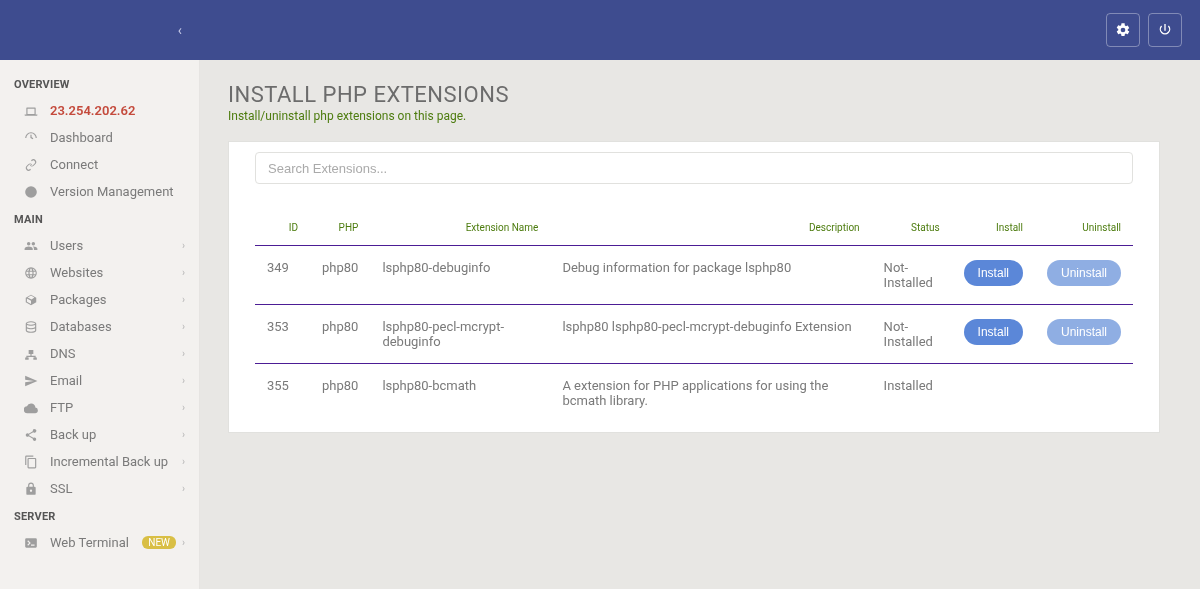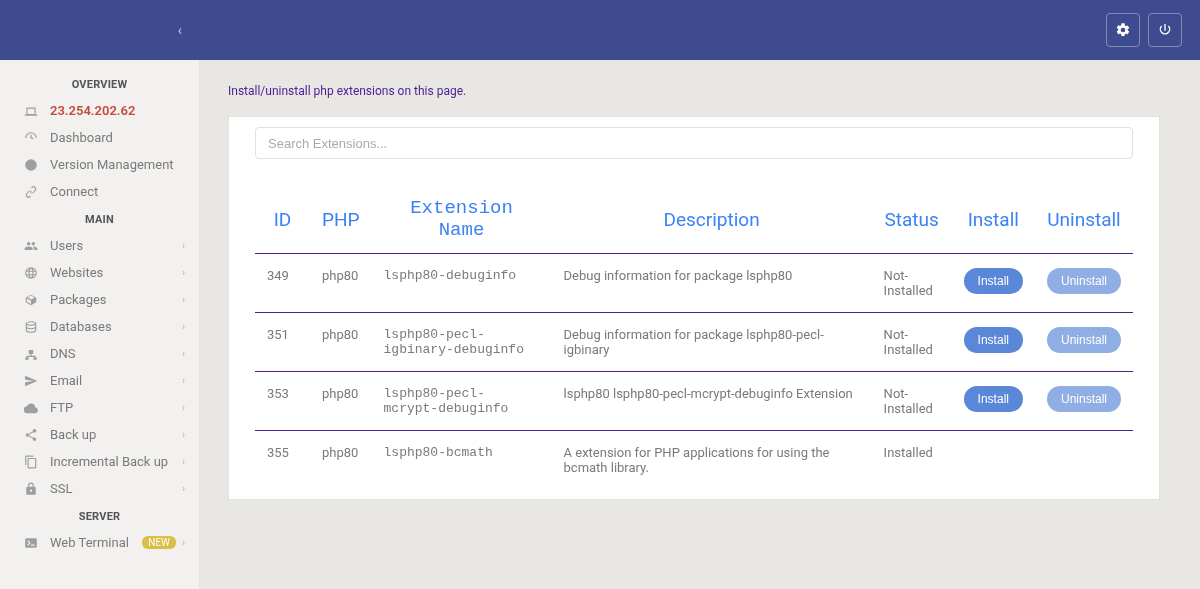--- a/index.html
+++ b/index.html
@@ -5,49 +5,49 @@
   * { box-sizing: border-box; margin: 0; padding: 0; }
   body { font-family: -apple-system, BlinkMacSystemFont, "Segoe UI", Roboto, sans-serif; background: #e8e7e4; color: #6f6f6f; font-size: 13px; }
   .topbar { height: 60px; background: #3e4c8f; display: flex; align-items: center; justify-content: flex-end; padding: 0 18px; gap: 8px; }
   .topbar-actions { display:flex; gap:8px; }
   .topbar-btn { width: 34px; height: 34px; border: 1px solid rgba(255,255,255,.35); border-radius: 4px; display:flex; align-items:center; justify-content:center; cursor:pointer; }
   .topbar-btn svg { width:16px; height:16px; fill:#fff; }
   .sidebar-collapse { position:absolute; left:0; top:0; width:200px; height:60px; display:flex; align-items:center; justify-content:flex-end; padding-right:18px; }
   .chevron-left { color:#c5c9e6; font-size:14px; cursor:pointer; }
   .layout { display:flex; }
   .sidebar { width:200px; background:#f3f1ef; border-right:1px solid rgba(0,0,0,.05); min-height:540px; padding-top:10px; }
-  .section-title { font-size:11px; font-weight:700; color:#555; letter-spacing:.2px; padding:8px 14px 6px;text-align:center; }
+  .section-title { font-size:11px; font-weight:700; color:#555; letter-spacing:.2px; padding:8px 14px 6px; }
   .nav { list-style:none; }
   .nav li { display:flex; align-items:center; padding:6px 14px 6px 22px; cursor:pointer; color:#7a7a7a; position:relative;justify-content:flex-end; }
   .nav .icon { width:18px; display:flex; justify-content:center; color:#9e9e9e; margin-right:10px; }
   .nav .icon svg { width:14px; height:14px; fill:#9e9e9e; }
   .nav .label { flex:1; font-size:13px; }
   .nav .chev { color:#b5b5b5; font-size:10px;}
   .nav .ip .label { color:#c44a3c; font-weight:600; }
   .nav .badge { background:#d9bf45; color:#fff; font-size:10px; padding:1px 6px; border-radius:6px; margin-right:6px;}
   .main { flex:1; padding: 22px 40px 40px 28px; min-width:0; }
   .page-title { font-size:22px; font-weight:400; letter-spacing:.5px; color:#6c6c6c; }
-  .page-sub { font-size:12px; color:#4c1d95; margin-top:2px; margin-bottom:18px;}
+  .page-sub { font-size:12px; color:#4d7c0f; margin-top:2px; margin-bottom:18px;}
   .card { background:#fff; border:1px solid #e1e1de; margin-bottom:14px; }
   .select-php-header { font-size:12px; letter-spacing:.6px; color:#8a8a8a; padding:16px 26px 10px; font-weight:400;}
   .php-box { border:1.5px solid #d34545; padding:18px 18px 18px 30px; display:flex; align-items:center; gap:24px; margin: 0 26px 26px; }
   .php-box label { font-weight:700; color:#555; font-size:12px; }
   .php-select { flex:1; max-width:420px; height:28px; border:1px solid #6a8cc7; background:#eef3fb; padding:0 8px; color:#555; font-size:12px; border-radius:2px;}
   .search-card { padding: 10px 26px 26px; }
   .search-input { width:100%; height:32px; border:1px solid #e1e1de; padding:0 12px; font-size:13px; color:#888; border-radius:4px;}
   .search-input::placeholder { color:#aaa; }
   table { width:100%; border-collapse:collapse; }
-  thead th { text-align:center; font-weight:400; color:#3b82f6; font-size:19px; padding:12px 12px; }
+  thead th { text-align:right; font-weight:400; color:#4d7c0f; font-size:10px; padding:12px 12px; }
   tbody td { padding:14px 12px; color:#7a7a7a; font-size:13px; vertical-align:top; border-top:1px solid #4c1d95; }
   .btn { display:inline-block; padding:6px 14px; border-radius:16px; font-size:12px; color:#fff; cursor:pointer; text-align:center; border:none;}
   .btn-install { background:#5b87d8; }
   .btn-uninstall { background:#8faee3; }
   .col-id { width:55px; }
   .col-php { width:60px; }
-  .col-name { width:180px;font-family:Liberation Mono, monospace; }
+  .col-name { width:180px; }
   .col-status { width:80px; }
   .col-install { width:70px; }
   .col-uninst { width:80px; }
 </style>
 </head>
 <body>
 
 <div class="topbar">
   <div class="sidebar-collapse">
     <span class="chevron-left">‹</span>
@@ -83,32 +83,32 @@
             <span class="icon">
               <svg viewBox="0 0 24 24">
                 <path d="M12,2A10,10,0,0,0,2,12H4a8,8,0,1,1,16,0h2A10,10,0,0,0,12,2Zm0,4a1,1,0,0,0-1,1v5l4,2,1-1.73L13,10.27V7A1,1,0,0,0,12,6Z"></path>
               </svg>
             </span>
             <span class="label">Dashboard</span>
           </li>
           <li>
             <span class="icon">
               <svg viewBox="0 0 24 24">
+                <path d="M10,13a5,5,0,0,0,7.07,0l3-3A5,5,0,0,0,13,3l-1,1,1.41,1.41L14,5a3,3,0,0,1,4.24,4.24l-3,3A3,3,0,0,1,11,12Zm4-2a5,5,0,0,0-7.07,0l-3,3A5,5,0,0,0,11,21l1-1L10.59,18.59,10,19A3,3,0,0,1,5.76,14.76l3-3A3,3,0,0,1,13,12Z"></path>
+              </svg>
+            </span>
+            <span class="label">Connect</span>
+          </li>
+          <li>
+            <span class="icon">
+              <svg viewBox="0 0 24 24">
                 <path d="M11,9h2V7H11Zm0,8h2V11H11Zm1-15A10,10,0,1,0,22,12,10,10,0,0,0,12,2Z"></path>
               </svg>
             </span>
             <span class="label">Version Management</span>
-          </li>
-          <li>
-            <span class="icon">
-              <svg viewBox="0 0 24 24">
-                <path d="M10,13a5,5,0,0,0,7.07,0l3-3A5,5,0,0,0,13,3l-1,1,1.41,1.41L14,5a3,3,0,0,1,4.24,4.24l-3,3A3,3,0,0,1,11,12Zm4-2a5,5,0,0,0-7.07,0l-3,3A5,5,0,0,0,11,21l1-1L10.59,18.59,10,19A3,3,0,0,1,5.76,14.76l3-3A3,3,0,0,1,13,12Z"></path>
-              </svg>
-            </span>
-            <span class="label">Connect</span>
           </li>
         </ul>
         <div class="section-title">MAIN</div>
         <ul class="nav">
           <li>
             <span class="icon">
               <svg viewBox="0 0 24 24">
                 <path d="M16,11a3,3,0,1,0-3-3A3,3,0,0,0,16,11ZM8,11a3,3,0,1,0-3-3A3,3,0,0,0,8,11Zm0,2c-2.33,0-7,1.17-7,3.5V19H15V16.5C15,14.17,10.33,13,8,13Zm8,0c-.29,0-.62,0-.97.05A4.49,4.49,0,0,1,17,16.5V19h6V16.5C23,14.17,18.33,13,16,13Z"></path>
               </svg>
             </span>
@@ -206,20 +206,21 @@
               </svg>
             </span>
             <span class="label">Web Terminal</span>
             <span class="badge">NEW</span>
             <span class="chev">›</span>
           </li>
         </ul>
       </div>
   </aside>
   <main class="main">
+    <h1 class="page-title">INSTALL PHP EXTENSIONS</h1>
     <div class="page-sub">Install/uninstall php extensions on this page.</div>
 
 
     <div class="card">
       <div class="search-card">
         <input class="search-input" placeholder="Search Extensions..." style="">
       </div>
       <div style="padding: 0 26px 10px;">
         <table>
           <thead>
@@ -237,29 +238,20 @@
               <tr>
                 <td class="col-id">349</td>
                 <td class="col-php">php80</td>
                 <td class="col-name">lsphp80-debuginfo</td>
                 <td>Debug information for package lsphp80</td>
                 <td class="col-status">Not-Installed</td>
                 <td class="col-install"><button class="btn btn-install">Install</button></td>
                 <td class="col-uninst"><button class="btn btn-uninstall">Uninstall</button></td>
               </tr>
               <tr>
-                <td class="col-id">351</td>
-                <td class="col-php">php80</td>
-                <td class="col-name">lsphp80-pecl-igbinary-debuginfo</td>
-                <td>Debug information for package lsphp80-pecl-igbinary</td>
-                <td class="col-status">Not-Installed</td>
-                <td class="col-install"><button class="btn btn-install">Install</button></td>
-                <td class="col-uninst"><button class="btn btn-uninstall">Uninstall</button></td>
-              </tr>
-              <tr>
                 <td class="col-id">353</td>
                 <td class="col-php">php80</td>
                 <td class="col-name">lsphp80-pecl-mcrypt-debuginfo</td>
                 <td>lsphp80 lsphp80-pecl-mcrypt-debuginfo Extension</td>
                 <td class="col-status">Not-Installed</td>
                 <td class="col-install"><button class="btn btn-install">Install</button></td>
                 <td class="col-uninst"><button class="btn btn-uninstall">Uninstall</button></td>
               </tr>
               <tr>
                 <td class="col-id">355</td>

